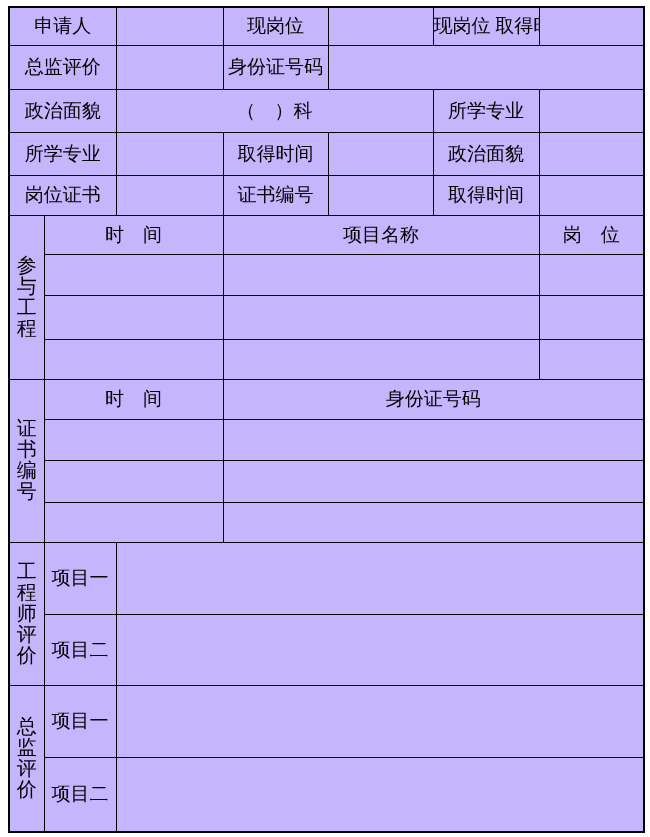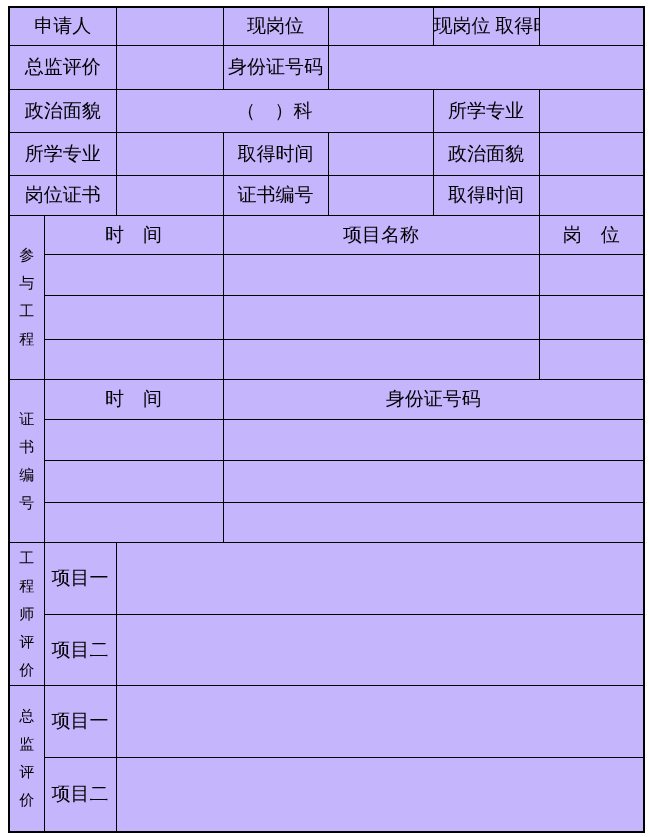--- a/index.html
+++ b/index.html
@@ -30,22 +30,22 @@
   }
   td.twoline {
     font-size: 16px;
     line-height: 18px;
     white-space: pre-line;
   }
   td.vlabel-cell { vertical-align: middle; }
   .vstack {
     display: inline-block;
     width: 21px;
-    font-size: 15px;
-    line-height: 28px;
+    font-size: 20px;
+    line-height: 21px;
     word-break: break-all;
     white-space: normal;
   }
   td.bracket-cell {
     text-align: right;
     padding-right: 12px;
   }
 </style>
 </head>
 <body>

